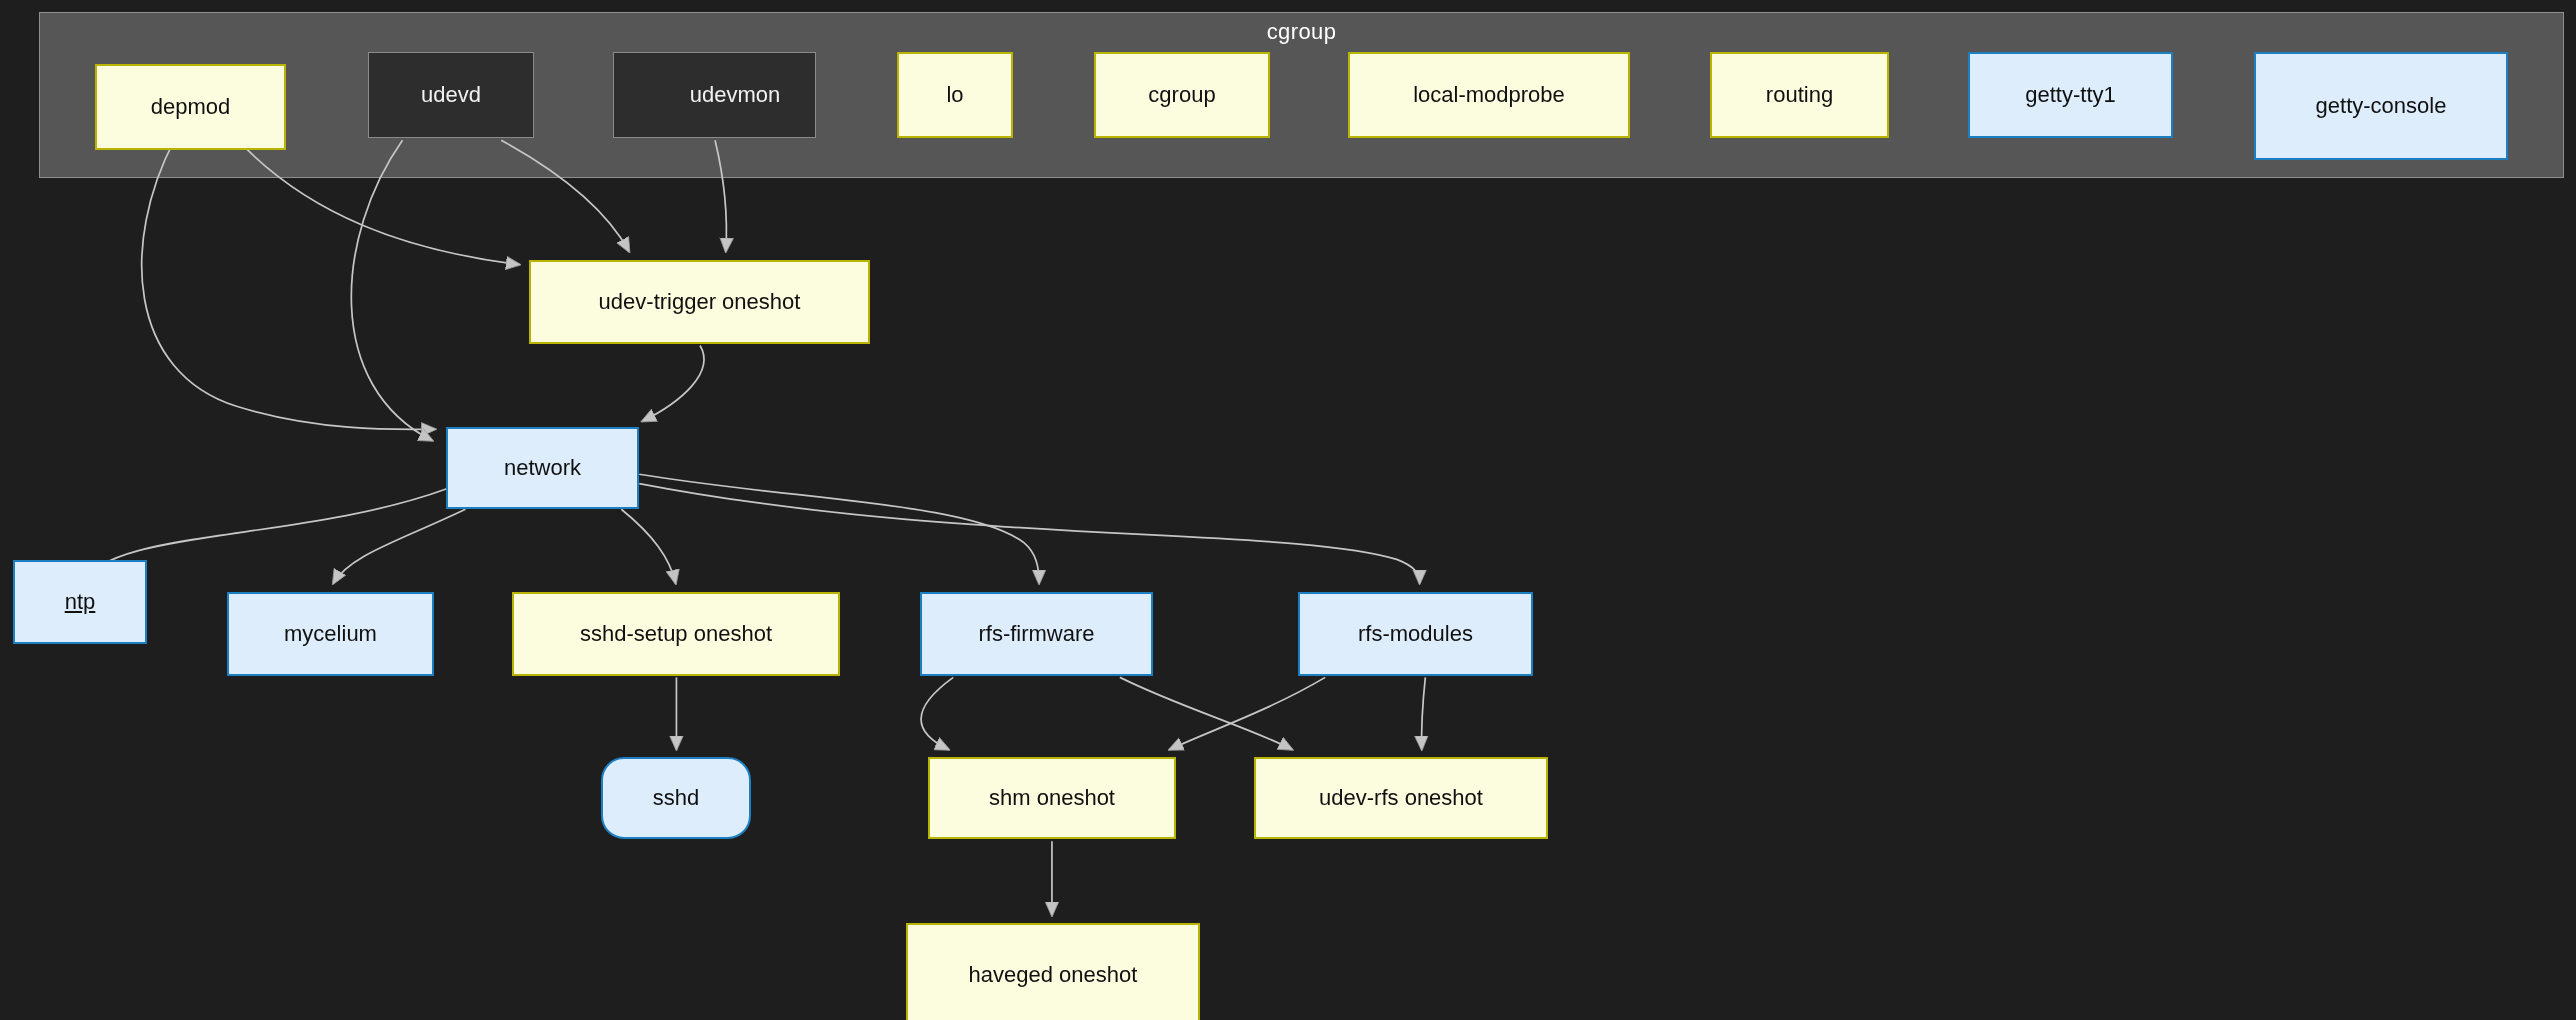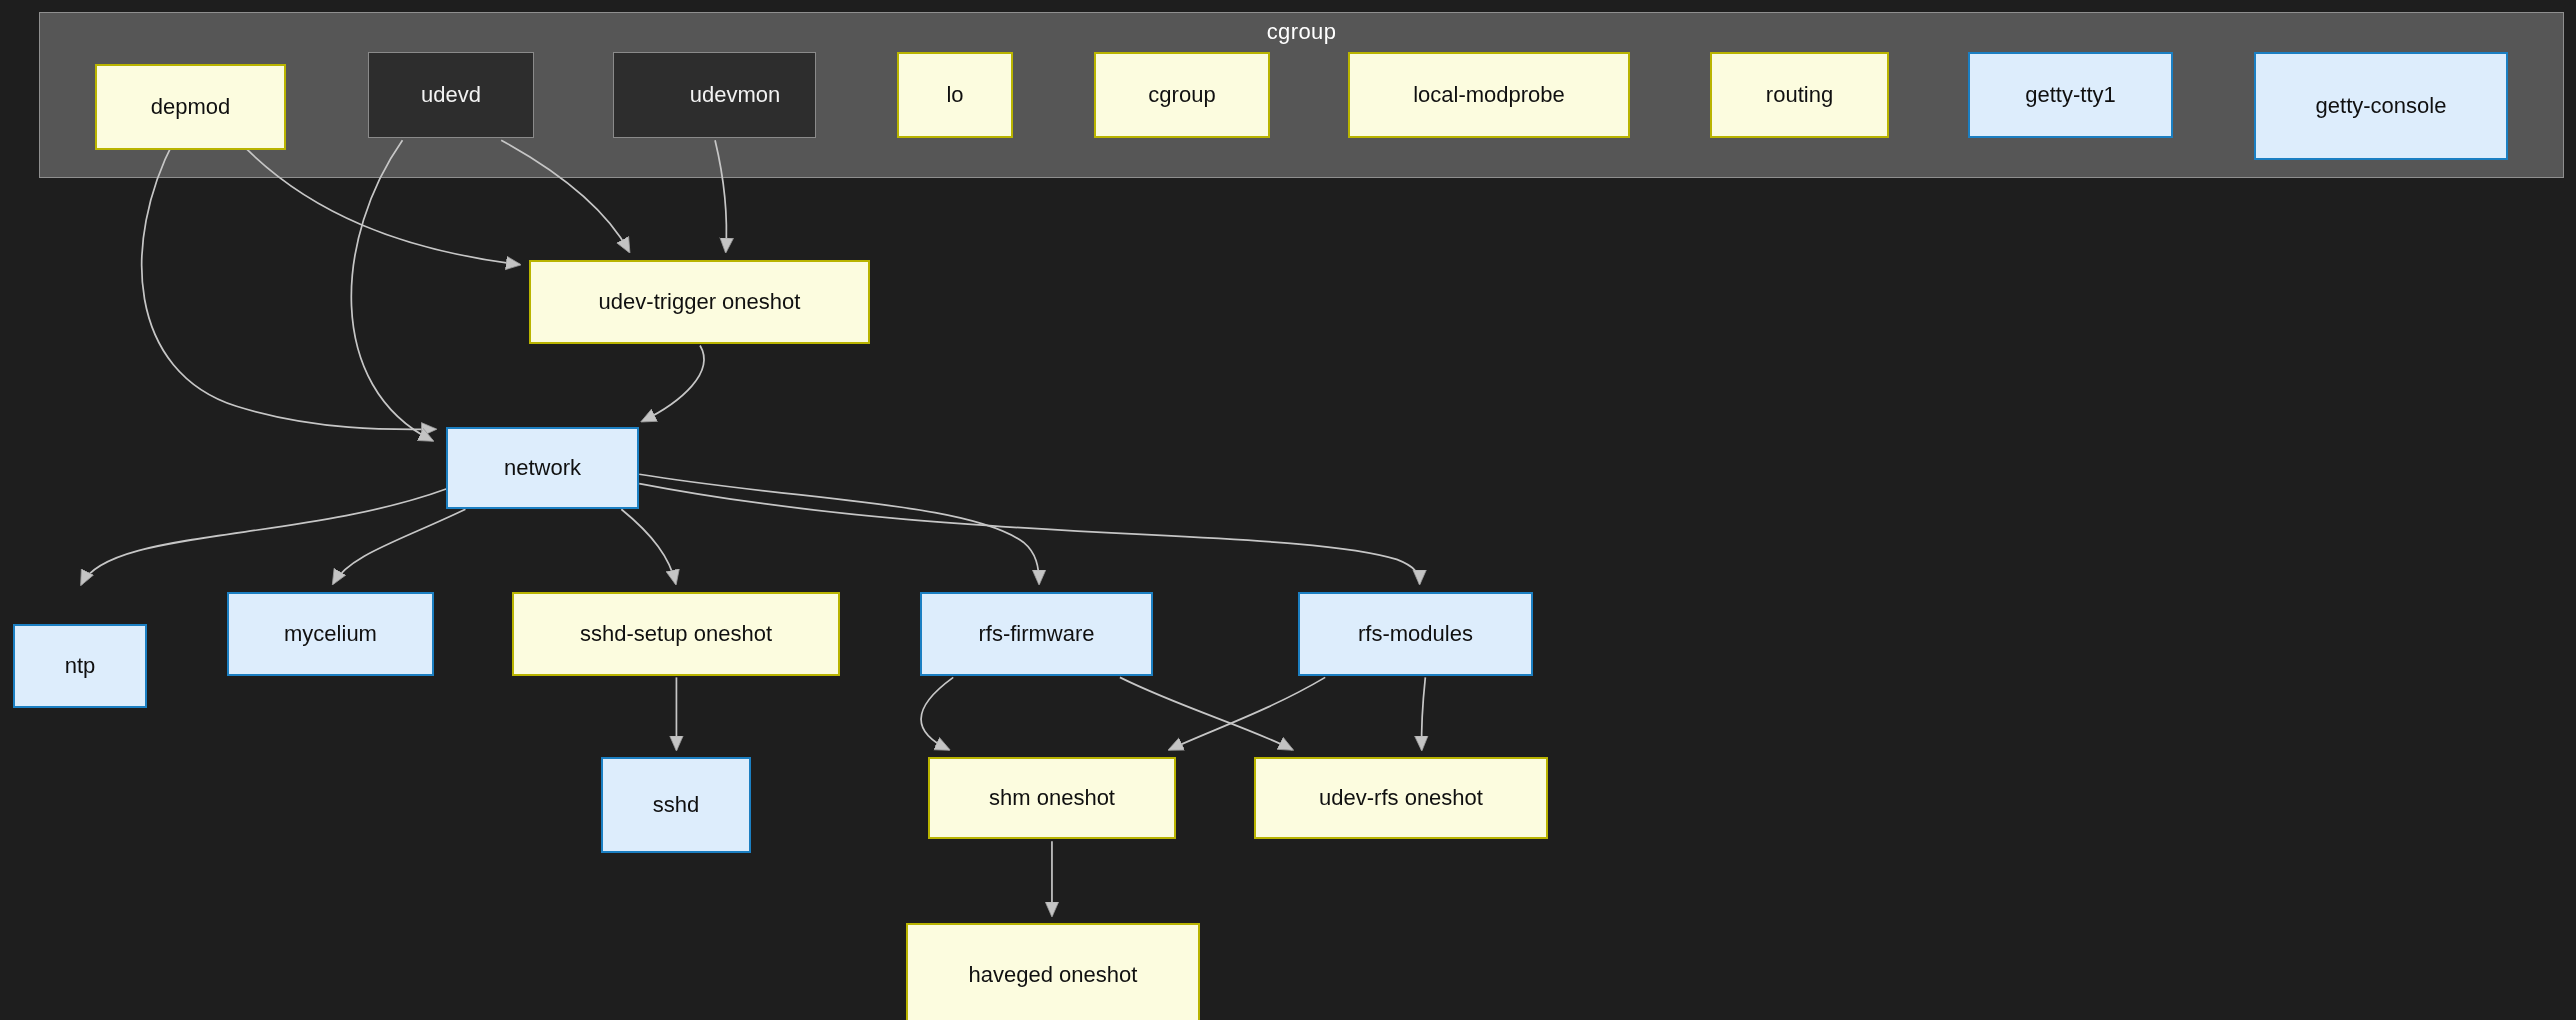--- a/index.html
+++ b/index.html
@@ -131,36 +131,36 @@
       </div>
       <div class="node blue" style="left: 2254px; top: 52px; width: 254px; height: 108px;">
         <span>getty-console</span>
       </div>
       <div class="node yellow" style="left: 529px; top: 260px; width: 341px; height: 84px;">
         <span>udev-trigger oneshot</span>
       </div>
       <div class="node blue" style="left: 446px; top: 427px; width: 193px; height: 82px;">
         <span>network</span>
       </div>
-      <div class="node blue" style="left: 13px; top: 624px; width: 134px; height: 84px;">
+      <div class="node blue" style="left: 13px; top: 560px; width: 134px; height: 84px; text-decoration: underline;">
         <span>ntp</span>
       </div>
       <div class="node blue" style="left: 227px; top: 592px; width: 207px; height: 84px;">
         <span>mycelium</span>
       </div>
       <div class="node yellow" style="left: 512px; top: 592px; width: 328px; height: 84px;">
         <span>sshd-setup oneshot</span>
       </div>
       <div class="node blue" style="left: 920px; top: 592px; width: 233px; height: 84px;">
         <span>rfs-firmware</span>
       </div>
       <div class="node blue" style="left: 1298px; top: 592px; width: 235px; height: 84px;">
         <span>rfs-modules</span>
       </div>
-      <div class="node blue" style="left: 601px; top: 757px; width: 150px; height: 96px;">
+      <div class="node blue" style="left: 601px; top: 757px; width: 150px; height: 82px; border-radius: 23px;">
         <span>sshd</span>
       </div>
       <div class="node yellow" style="left: 928px; top: 757px; width: 248px; height: 82px;">
         <span>shm oneshot</span>
       </div>
       <div class="node yellow" style="left: 1254px; top: 757px; width: 294px; height: 82px;">
         <span>udev-rfs oneshot</span>
       </div>
       <div class="node yellow" style="left: 906px; top: 923px; width: 294px; height: 104px;">
         <span>haveged oneshot</span>

